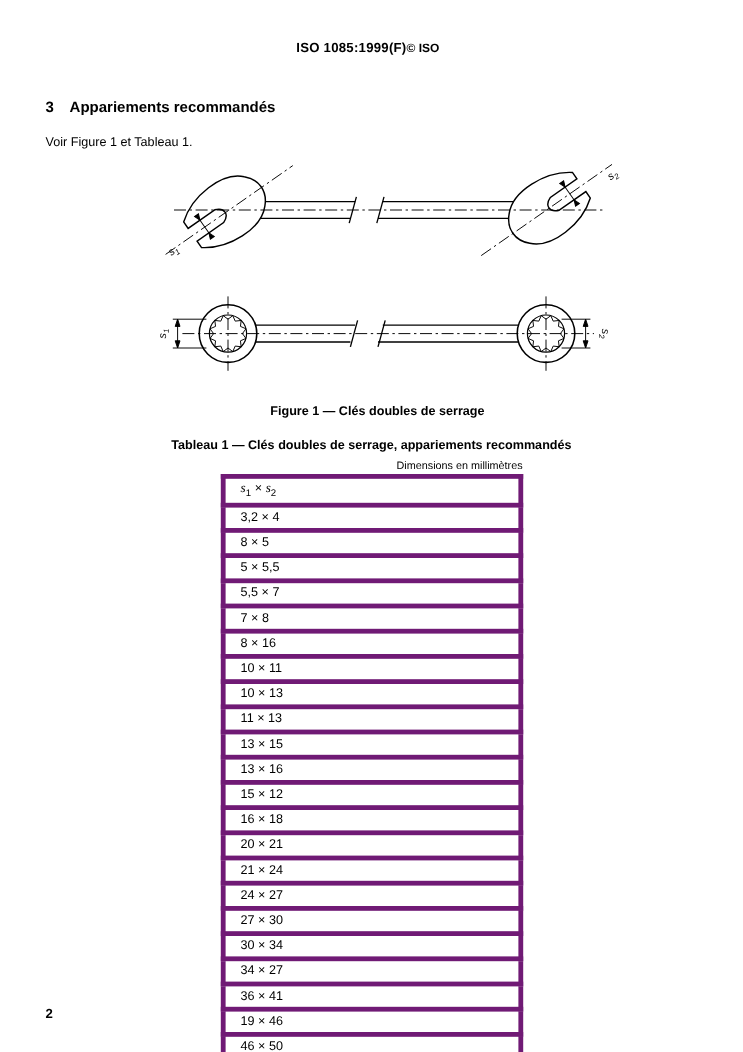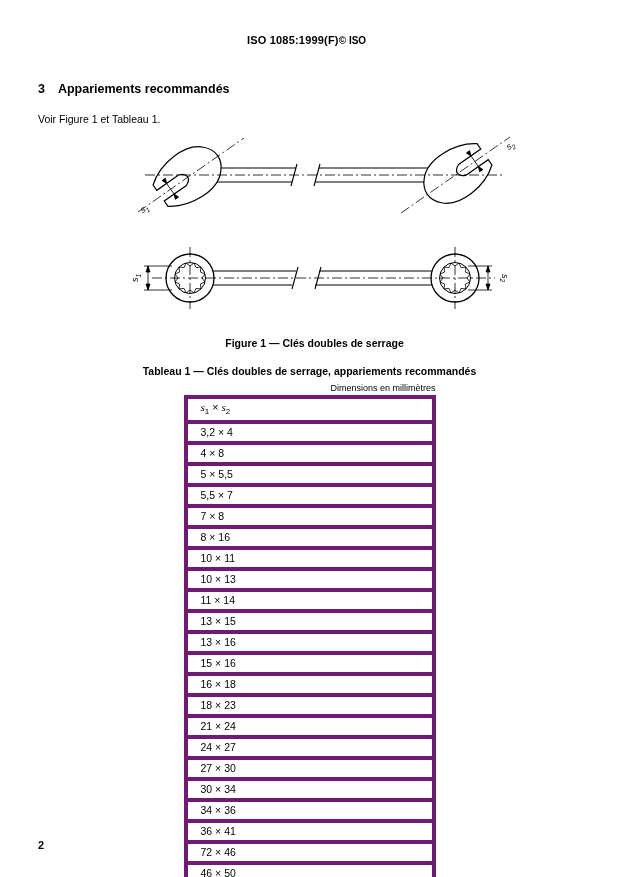--- a/index.html
+++ b/index.html
@@ -152,78 +152,78 @@
       <thead>
         <tr>
           <th><i>s</i><sub>1</sub><span class="sep">×</span><i>s</i><sub>2</sub></th>
         </tr>
       </thead>
       <tbody>
           <tr>
             <td>3,2 × 4</td>
           </tr>
           <tr>
-            <td>4 × 8</td>
+            <td>8 × 5</td>
           </tr>
           <tr>
             <td>5 × 5,5</td>
           </tr>
           <tr>
             <td>5,5 × 7</td>
           </tr>
           <tr>
             <td>7 × 8</td>
           </tr>
           <tr>
             <td>8 × 16</td>
           </tr>
           <tr>
             <td>10 × 11</td>
           </tr>
           <tr>
             <td>10 × 13</td>
           </tr>
           <tr>
-            <td>11 × 14</td>
+            <td>11 × 13</td>
           </tr>
           <tr>
             <td>13 × 15</td>
           </tr>
           <tr>
             <td>13 × 16</td>
           </tr>
           <tr>
-            <td>15 × 16</td>
+            <td>15 × 12</td>
           </tr>
           <tr>
             <td>16 × 18</td>
           </tr>
           <tr>
-            <td>18 × 23</td>
+            <td>20 × 21</td>
           </tr>
           <tr>
             <td>21 × 24</td>
           </tr>
           <tr>
             <td>24 × 27</td>
           </tr>
           <tr>
             <td>27 × 30</td>
           </tr>
           <tr>
             <td>30 × 34</td>
           </tr>
           <tr>
-            <td>34 × 36</td>
+            <td>34 × 27</td>
           </tr>
           <tr>
             <td>36 × 41</td>
           </tr>
           <tr>
-            <td>72 × 46</td>
+            <td>19 × 46</td>
           </tr>
           <tr>
             <td>46 × 50</td>
           </tr>
           <tr>
             <td>55 × 50</td>
           </tr>
         </tbody>
     </table>
   </div>

